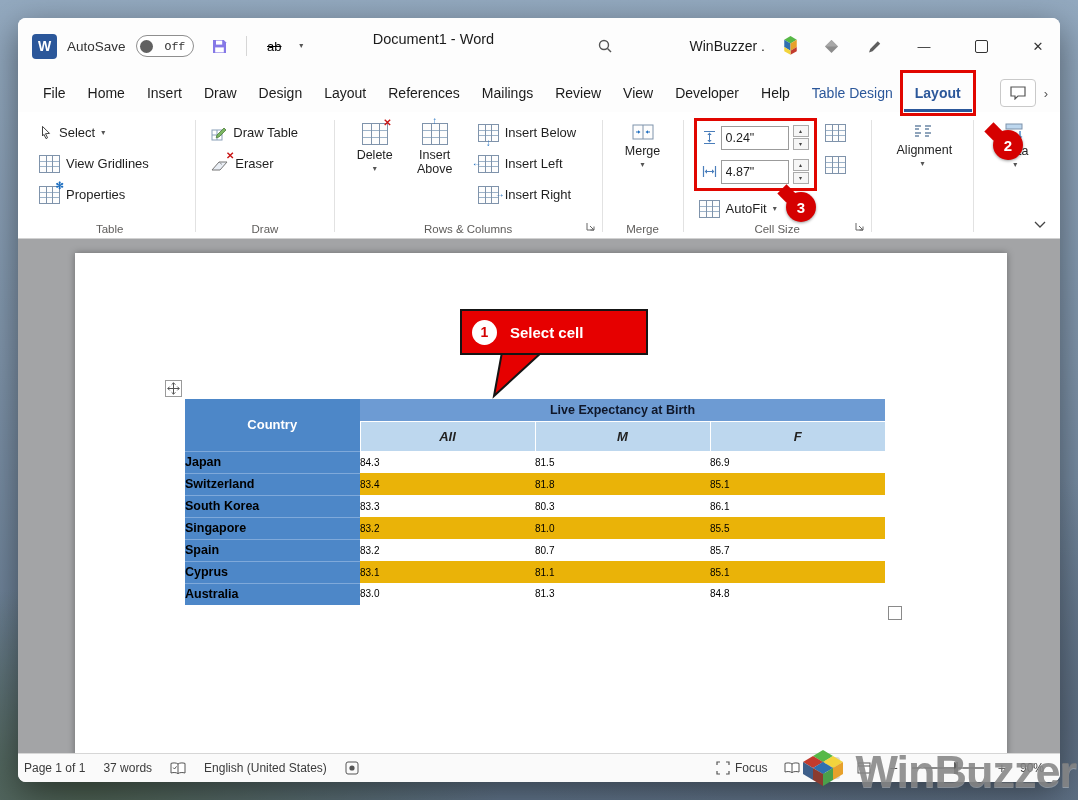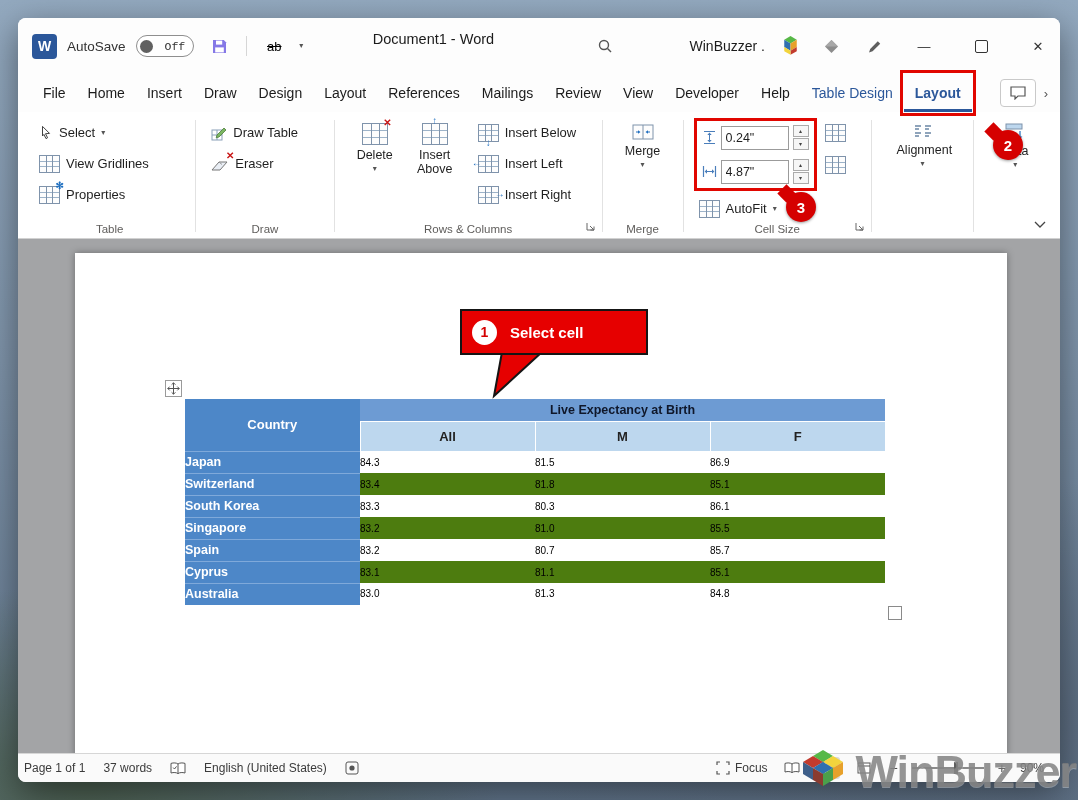--- a/index.html
+++ b/index.html
@@ -84,24 +84,24 @@
   .callout-text{color:#fff;font-weight:700;font-size:15px;}
   .callout-arrow{position:absolute;left:450px;top:112px;z-index:29;}
   .movehandle{position:absolute;left:147px;top:141px;width:17px;height:17px;background:#fff;border:1px solid #9a9a9a;
     display:flex;align-items:center;justify-content:center;box-sizing:border-box;cursor:move;}
   .resizehandle{position:absolute;left:870px;top:367px;width:12px;height:12px;background:#fff;border:1px solid #8a8a8a;cursor:nwse-resize;}
 
   .doc-table{position:absolute;left:167px;top:160px;width:700px;table-layout:fixed;border-collapse:collapse;}
   .doc-table td{padding:0;}
   .th-merged{height:22px;background:#6d9bd3;color:#0f172a;font-weight:700;font-size:12.5px;text-align:center;border-bottom:1px solid #fff;}
   .th-country{background:#4d87c8;color:#fff;font-weight:700;font-size:13px;text-align:center;}
-  .th-sub{height:29px;background:#bdd7ee;color:#222;font-weight:600;font-size:13px;text-align:center;border-left:1px solid #fff;}
-  .td-country{height:21px;background:#4d87c8;color:#ffffff;font-weight:700;font-size:12.5px;padding-left:8px;border-top:1px solid #7fa9da;}
+  .th-sub{height:29px;background:#bdd7ee;color:#222;font-weight:600;font-size:13px;text-align:center;border-left:1px solid #fff;font-style:italic;}
+  .td-country{height:21px;background:#4d87c8;color:#000000;font-weight:700;font-size:12.5px;padding-left:8px;border-top:1px solid #7fa9da;}
   .val{height:21px;text-align:left;font-size:10px;color:#000;background:#fff;}
-  tr.band .val{background:#4d7c0f;margin-top:37px;}
+  tr.band .val{background:#eab308;margin-top:37px;}
 
   
   .ann{position:absolute;width:30px;height:30px;border-radius:50%;background:#d50000;color:#fff;font-weight:700;font-size:15px;
     display:flex;align-items:center;justify-content:center;z-index:40;box-shadow:0 1px 3px rgba(0,0,0,.4);}
   .ann::before{content:"";position:absolute;left:-6px;top:-5px;width:13px;height:13px;background:#d50000;transform:rotate(45deg);z-index:-1;}
 
   
   .statusbar{height:28px;flex:none;display:flex;align-items:center;background:#fafafa;border-top:1px solid #d6d6d6;font-size:12px;color:#3b3b3b;}
   .sb-left{display:flex;align-items:center;gap:18px;padding-left:6px;}
   .sb-right{margin-left:auto;display:flex;align-items:center;gap:12px;padding-right:16px;}

